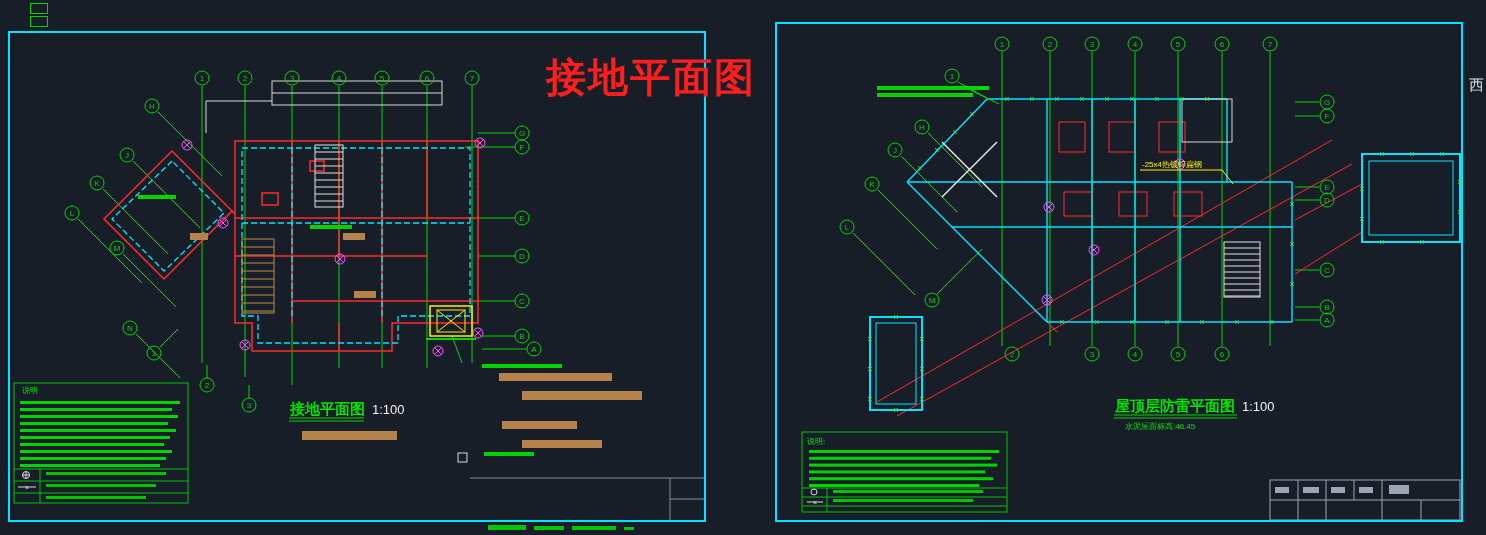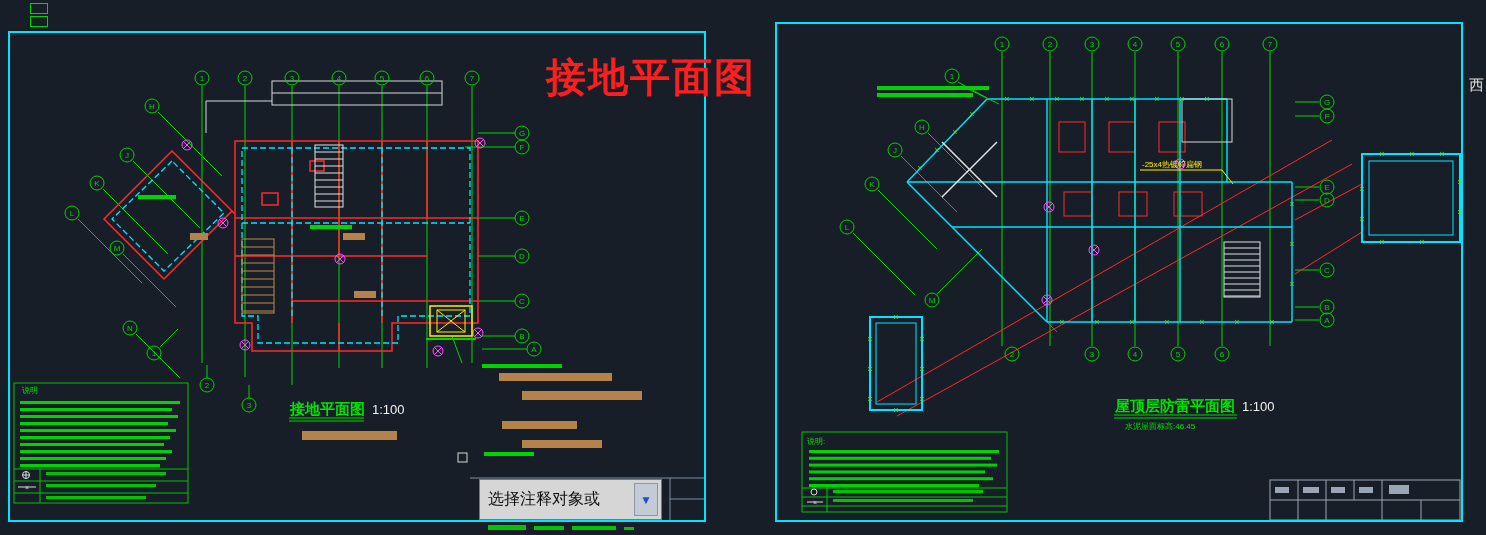--- a/index.html
+++ b/index.html
@@ -503,23 +503,19 @@
           <circle cx="358" cy="330" r="7" fill="none" stroke="#00d400"></circle>
           <text x="358" y="332.8" fill="#00d400" font-size="8" text-anchor="middle">4</text>
           <circle cx="401" cy="330" r="7" fill="none" stroke="#00d400"></circle>
           <text x="401" y="332.8" fill="#00d400" font-size="8" text-anchor="middle">5</text>
           <circle cx="445" cy="330" r="7" fill="none" stroke="#00d400"></circle>
           <text x="445" y="332.8" fill="#00d400" font-size="8" text-anchor="middle">6</text>
         </g>
     </svg>
   </div>
 
-  <div class="cmdbox">
-    <span class="txt">选择注释对象或</span>
-    <span class="arr">▼</span>
-  </div>
 
   <div class="botbar" style="left:488px;top:525px;width:38px;height:5px"></div>
   <div class="botbar" style="left:534px;top:526px;width:30px;height:4px"></div>
   <div class="botbar" style="left:572px;top:526px;width:44px;height:4px"></div>
   <div class="botbar" style="left:624px;top:527px;width:10px;height:3px"></div>
 
 </div>
 
 </body></html>

